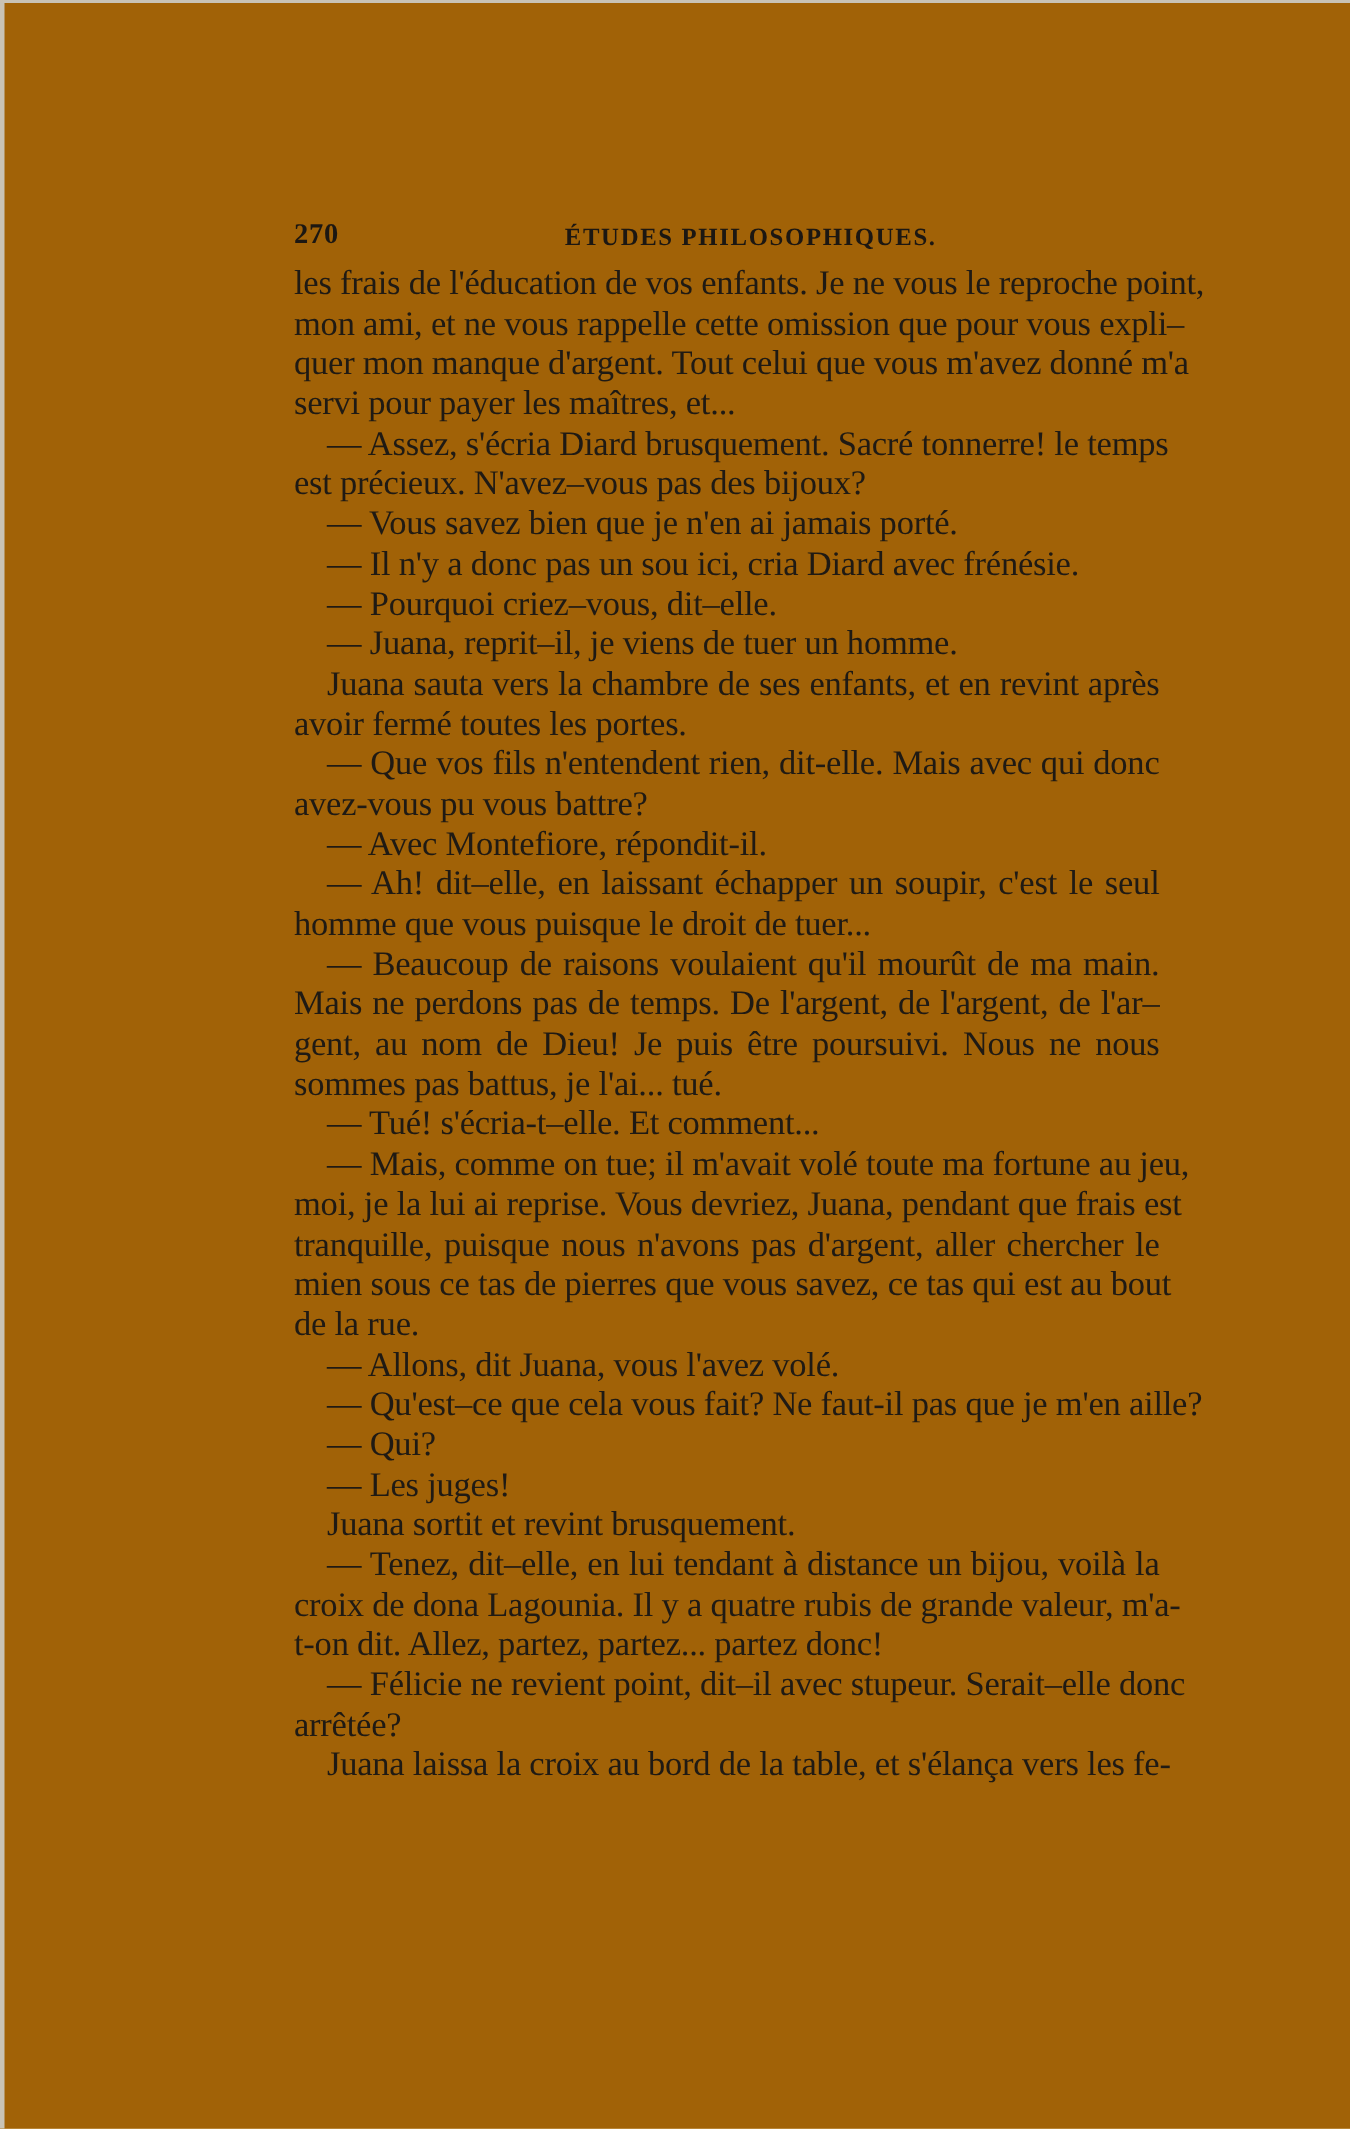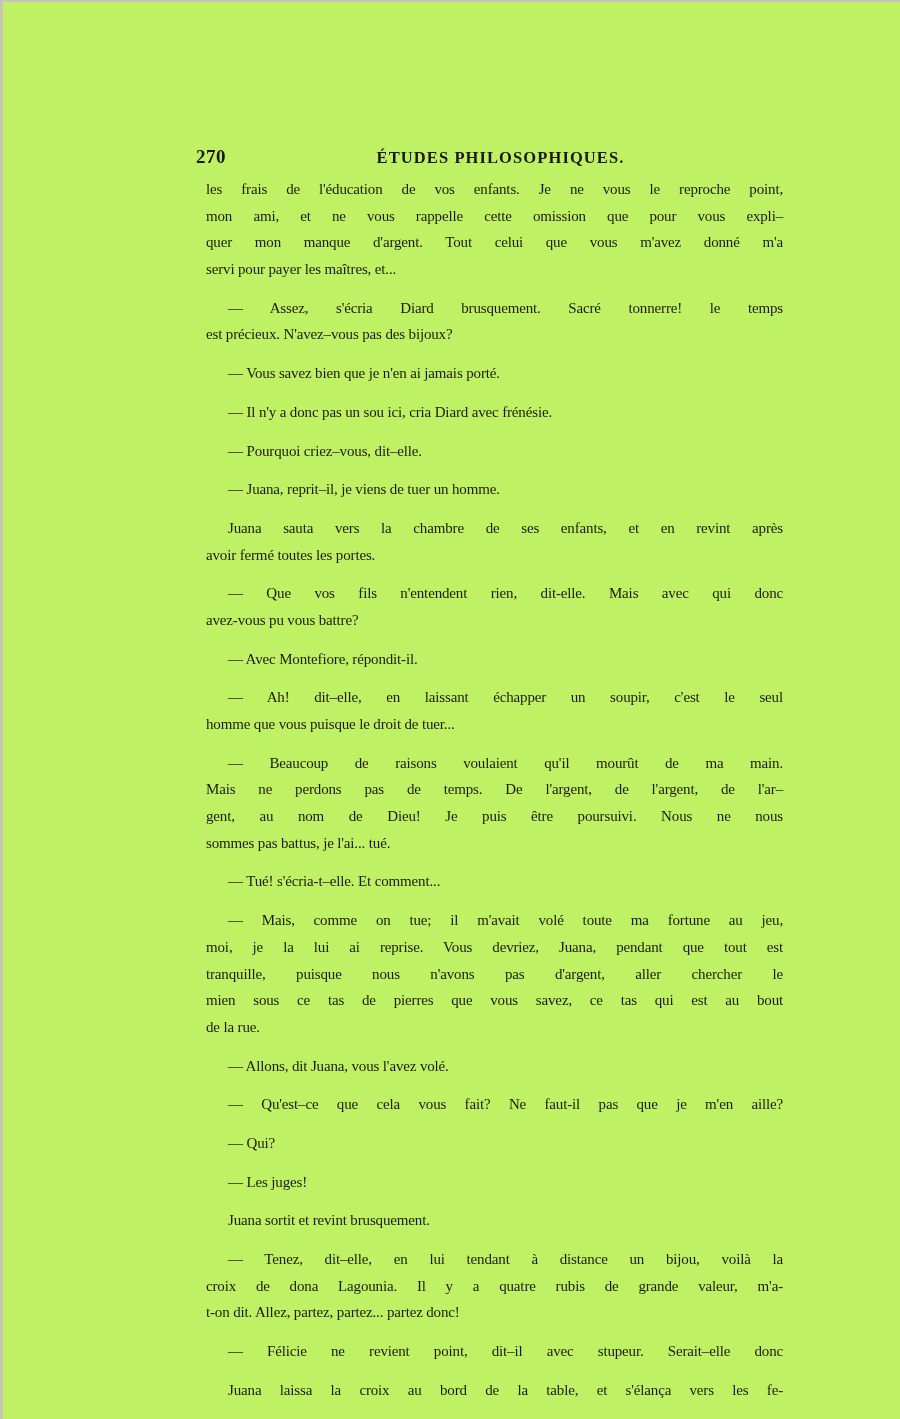--- a/index.html
+++ b/index.html
@@ -12,21 +12,21 @@
     background: #fbe9bf;
     position: relative;
     overflow: hidden;
   }
   .page {
     position: absolute;
     left: 0;
     top: 0;
     width: 900px;
     height: 1419px;
-    background: #bef264;
+    background: #a16207;
     border-left: 3px solid #c9c3b6;
     border-top: 2px solid #c9c3b6;
     box-sizing: border-box;
   }
   .header {
     position: absolute;
     left: 193px;
     top: 144px;
     width: 577px;
     height: 26px;
@@ -46,44 +46,43 @@
     left: 12px;
     right: 0;
     top: 2px;
     text-align: center;
     font-size: 16.5px;
     letter-spacing: 1.1px;
     padding-left: 20px;
   }
   .body-text {
     position: absolute;
-    left: 203px;
+    left: 193px;
     top: 174px;
     width: 577px;
     font-family: "Liberation Serif", serif;
     color: #1f1a14;
-    font-size: 15px;
+    font-size: 23px;
     line-height: 26.7px;
     font-stretch: condensed;
   }
   .line {
     display: block;
     white-space: nowrap;
     text-align: justify;
     text-align-last: justify;
     height: 26.7px;
     overflow: visible;
     letter-spacing: -0.15px;
   }
   .line.last {
     text-align-last: left;
   }
   .line.indent {
     padding-left: 22px;
-    margin-top: 12px;
   }
 </style>
 </head>
 <body>
 
 <div class="page">
   <div class="header">
     <span class="page-number">270</span>
     <div class="running-title">ÉTUDES PHILOSOPHIQUES.</div>
   </div>
@@ -105,28 +104,29 @@
     <span class="line last">avez-vous pu vous battre?</span>
     <span class="line indent last">— Avec Montefiore, répondit-il.</span>
     <span class="line indent">— Ah! dit–elle, en laissant échapper un soupir, c'est le seul</span>
     <span class="line last">homme que vous puisque le droit de tuer...</span>
     <span class="line indent">— Beaucoup de raisons voulaient qu'il mourût de ma main.</span>
     <span class="line">Mais ne perdons pas de temps. De l'argent, de l'argent, de l'ar–</span>
     <span class="line">gent, au nom de Dieu! Je puis être poursuivi. Nous ne nous</span>
     <span class="line last">sommes pas battus, je l'ai... tué.</span>
     <span class="line indent last">— Tué! s'écria-t–elle. Et comment...</span>
     <span class="line indent">— Mais, comme on tue; il m'avait volé toute ma fortune au jeu,</span>
-    <span class="line">moi, je la lui ai reprise. Vous devriez, Juana, pendant que tout est</span>
+    <span class="line">moi, je la lui ai reprise. Vous devriez, Juana, pendant que frais est</span>
     <span class="line">tranquille, puisque nous n'avons pas d'argent, aller chercher le</span>
     <span class="line">mien sous ce tas de pierres que vous savez, ce tas qui est au bout</span>
     <span class="line last">de la rue.</span>
     <span class="line indent last">— Allons, dit Juana, vous l'avez volé.</span>
     <span class="line indent">— Qu'est–ce que cela vous fait? Ne faut-il pas que je m'en aille?</span>
     <span class="line indent last">— Qui?</span>
     <span class="line indent last">— Les juges!</span>
     <span class="line indent last">Juana sortit et revint brusquement.</span>
     <span class="line indent">— Tenez, dit–elle, en lui tendant à distance un bijou, voilà la</span>
     <span class="line">croix de dona Lagounia. Il y a quatre rubis de grande valeur, m'a-</span>
     <span class="line last">t-on dit. Allez, partez, partez... partez donc!</span>
     <span class="line indent">— Félicie ne revient point, dit–il avec stupeur. Serait–elle donc</span>
+    <span class="line last">arrêtée?</span>
     <span class="line indent">Juana laissa la croix au bord de la table, et s'élança vers les fe-</span>
   </div>
 </div>
 
 </body></html>

